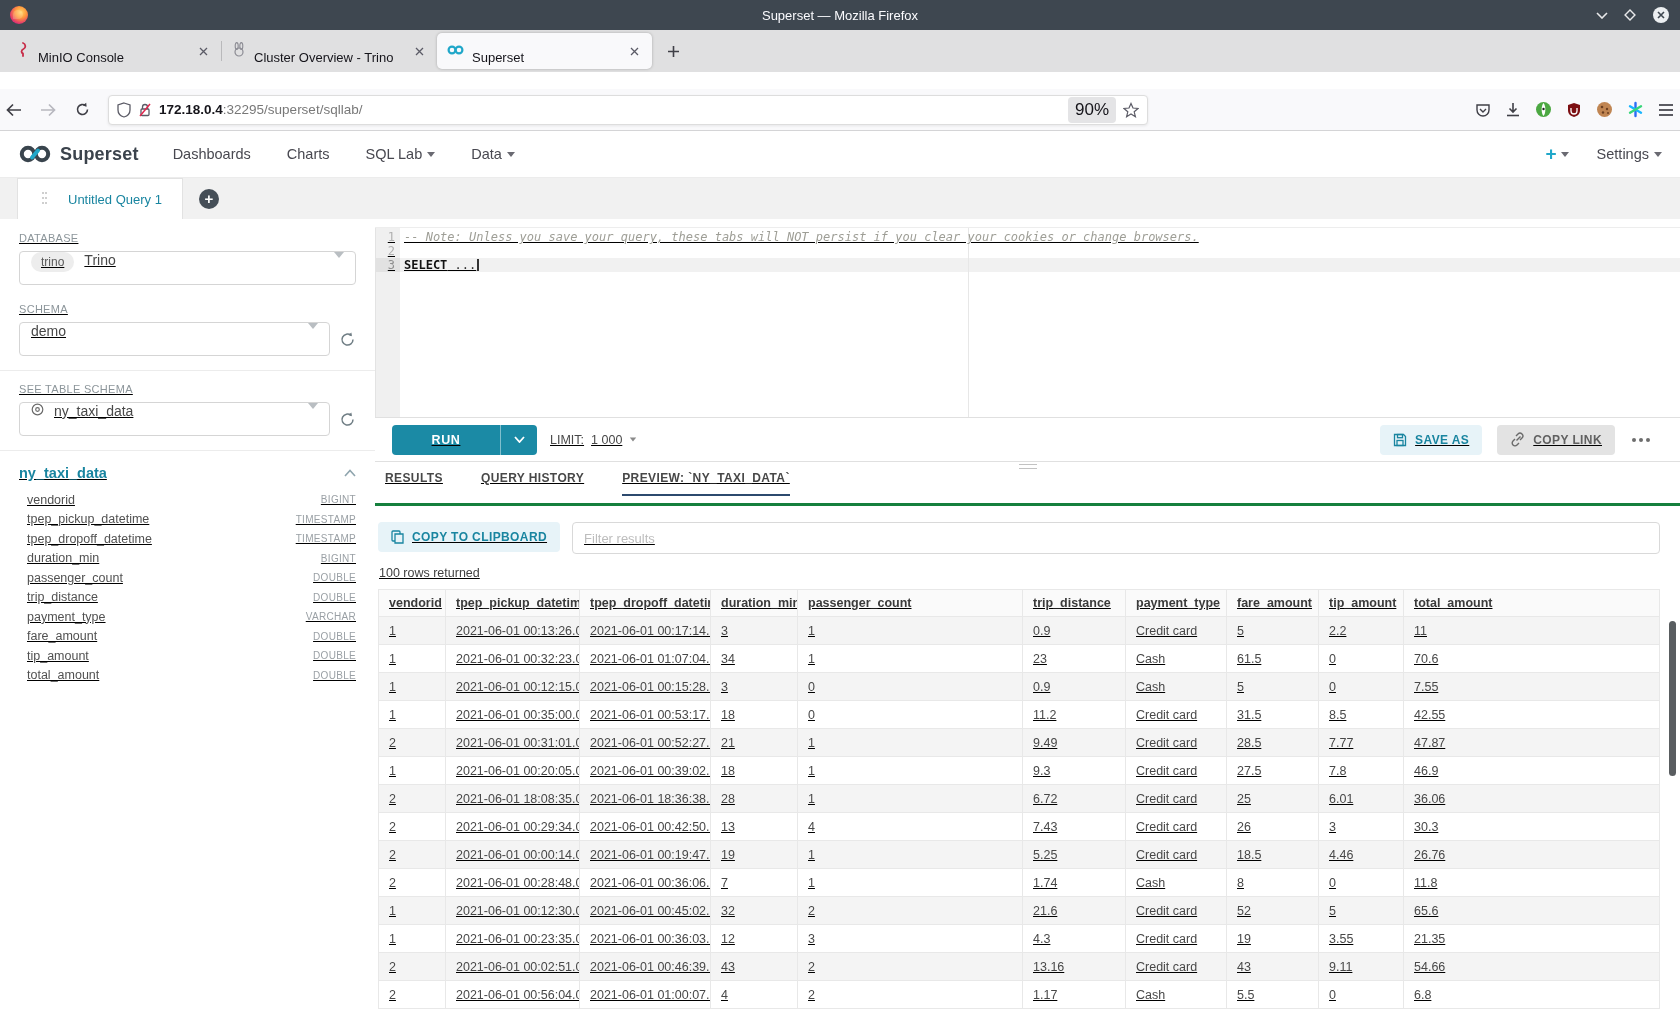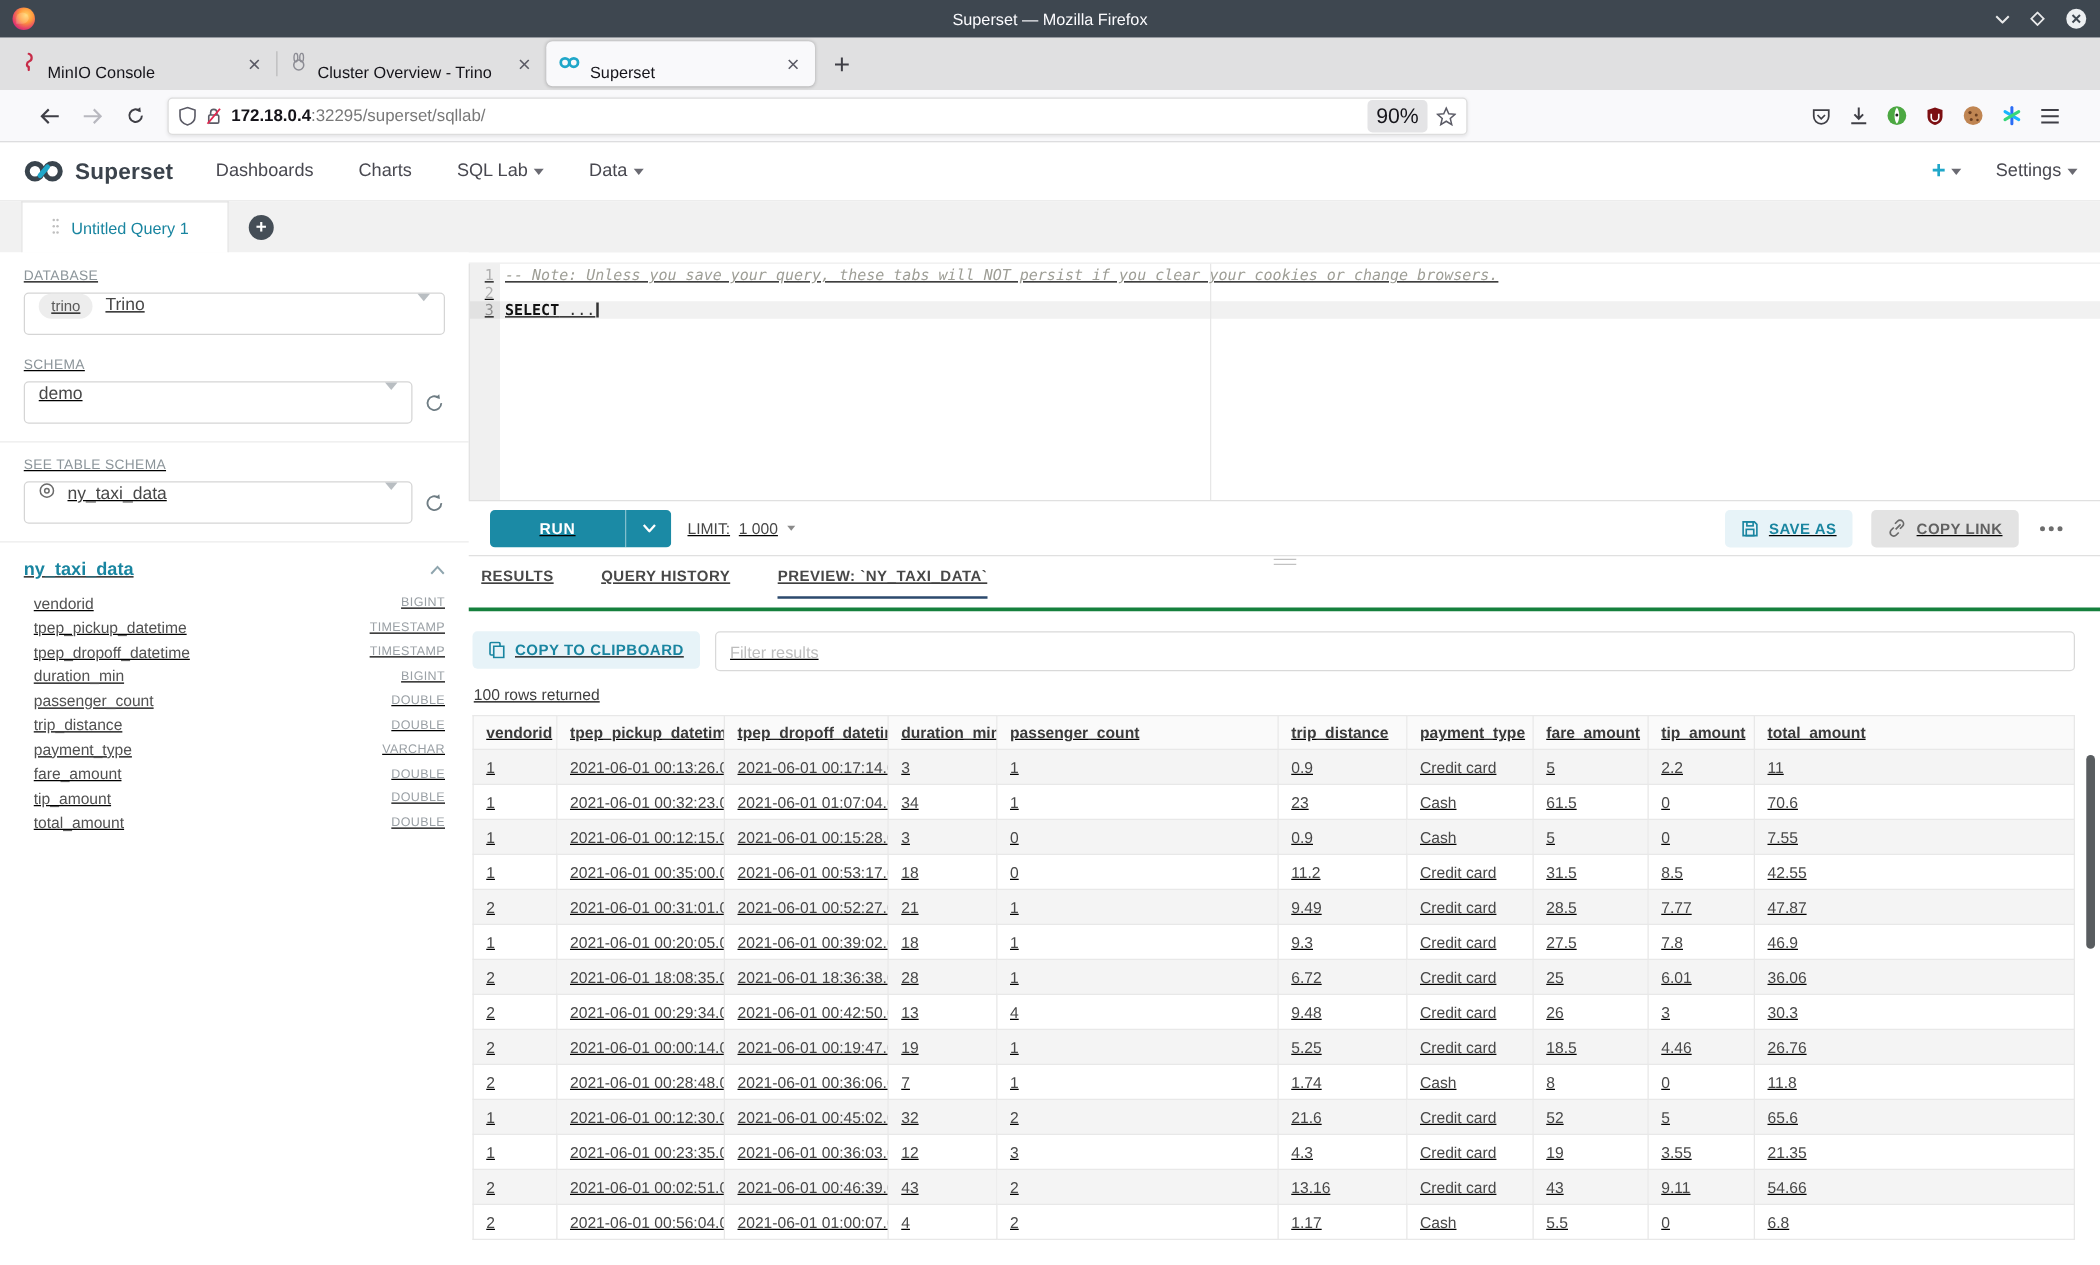--- a/index.html
+++ b/index.html
@@ -18,21 +18,21 @@
 
   .tabbar { height:42px; background:#e0e0e1; display:flex; align-items:flex-end; padding:0 0 0 6px; }
   .fftab { width:215px; height:36px; margin-bottom:3px; display:flex; align-items:center; gap:8px;
     padding:0 10px; border-radius:5px; font-size:13px; color:#15141a; position:relative; }
   .fftab.active { background:#f9f9fb; box-shadow:0 0 3px rgba(0,0,0,0.25); }
   .fftab .title { flex:1; white-space:nowrap; overflow:hidden;margin-top:12px; }
   .fftab .close { width:16px; height:16px; display:flex; align-items:center; justify-content:center; border-radius:3px; }
   .tab-sep { width:1px; height:20px; background:#b9b9bb; margin-bottom:11px; }
   .newtab-btn { width:30px; height:30px; margin:0 0 6px 6px; display:flex; align-items:center; justify-content:center; border-radius:4px; }
 
-  .urlrow { height:42px; background:#f9f9fb; border-bottom:1px solid #d4d4d6; display:flex; align-items:center; padding:0 26px; gap:6px; }
+  .urlrow { height:42px; background:#f9f9fb; border-bottom:1px solid #d4d4d6; display:flex; align-items:center; padding:0 0; gap:6px;margin-top:17px; }
   .nav-ic { width:28px; height:28px; display:flex; align-items:center; justify-content:center; border-radius:4px; }
   .urlbox { width:1040px; height:30px; margin-left:6px; background:#fff; border:1px solid #ddd; border-radius:4px;
     box-shadow:0 1px 3px rgba(0,0,0,0.08); display:flex; align-items:center; padding:0 8px; gap:7px; }
   .urltext { font-size:13.5px; color:#15141a; flex:1; }
   .urltext .dim { color:#787878; }
   .zoom-badge { background:#e4e4e6; border-radius:4px; font-size:17px; padding:3px 7px; color:#15141a; }
   .right-icons { margin-left:auto; display:flex; align-items:center; gap:14px; padding-right:6px; }
 
   
   .ss-nav { height:47px; background:#fff; border-bottom:1px solid #ececec; display:flex; align-items:center; padding:0 18px; }
@@ -40,21 +40,21 @@
   .ss-brand .name { font-size:18px; font-weight:bold; color:#3b434c; letter-spacing:0.2px; }
   .ss-menu { display:flex; align-items:center; gap:36px; font-size:14.5px; color:#484850; }
   .ss-menu .item { display:flex; align-items:center; gap:5px; cursor:default; }
   .caret { width:0; height:0; border-left:4px solid transparent; border-right:4px solid transparent; border-top:5px solid #6a6a72; }
   .ss-right { margin-left:auto; display:flex; align-items:center; gap:28px; }
   .ss-plus { color:#20a7c9; font-size:19px; font-weight:bold; display:flex; align-items:center; gap:4px; }
   .ss-settings { font-size:14.5px; color:#484850; display:flex; align-items:center; gap:5px; }
 
   
   .qtabbar { height:41px; background:#f1f1f1; display:flex; align-items:stretch; padding-left:17px; }
-  .qtab { background:#fff; border:1px solid #e2e2e2; border-bottom:none; display:flex; align-items:center; gap:15px; padding:0 24px; width:166px; }
+  .qtab { background:#fff; border:1px solid #e2e2e2; border-bottom:none; display:flex; align-items:center; gap:26px; padding:0 24px; width:166px; }
   .qtab .grip { width:4px; height:14px; position:relative; }
   .qtab .grip::before { content:""; position:absolute; left:0; top:0; width:2px; height:2px; border-radius:50%; background:#bfbfbf;
      box-shadow:0 5px 0 #bfbfbf, 0 10px 0 #bfbfbf, 3px 0 0 #bfbfbf, 3px 5px 0 #bfbfbf, 3px 10px 0 #bfbfbf; }
   .qtab .qlabel { color:#1985a0; font-size:13px; flex:1; white-space:nowrap; }
   .qtab .dirty-dot { width:9px; height:9px; border-radius:50%; background:#d4d4d4; }
   .q-add { width:20px; height:20px; border-radius:50%; background:#454e57; color:#fff; display:flex; align-items:center; justify-content:center;
     font-size:15px; font-weight:bold; margin:auto 0 auto 16px; line-height:1; }
 
   
   .main { display:flex; height:810px;text-decoration:underline; }
@@ -628,21 +628,21 @@
               <td>25</td>
               <td>6.01</td>
               <td>36.06</td>
             </tr>
             <tr>
               <td>2</td>
               <td>2021-06-01 00:29:34.000</td>
               <td>2021-06-01 00:42:50.000</td>
               <td>13</td>
               <td>4</td>
-              <td>9.48</td>
+              <td>7.43</td>
               <td>Credit card</td>
               <td>26</td>
               <td>3</td>
               <td>30.3</td>
             </tr>
             <tr>
               <td>2</td>
               <td>2021-06-01 00:00:14.000</td>
               <td>2021-06-01 00:19:47.000</td>
               <td>19</td>

